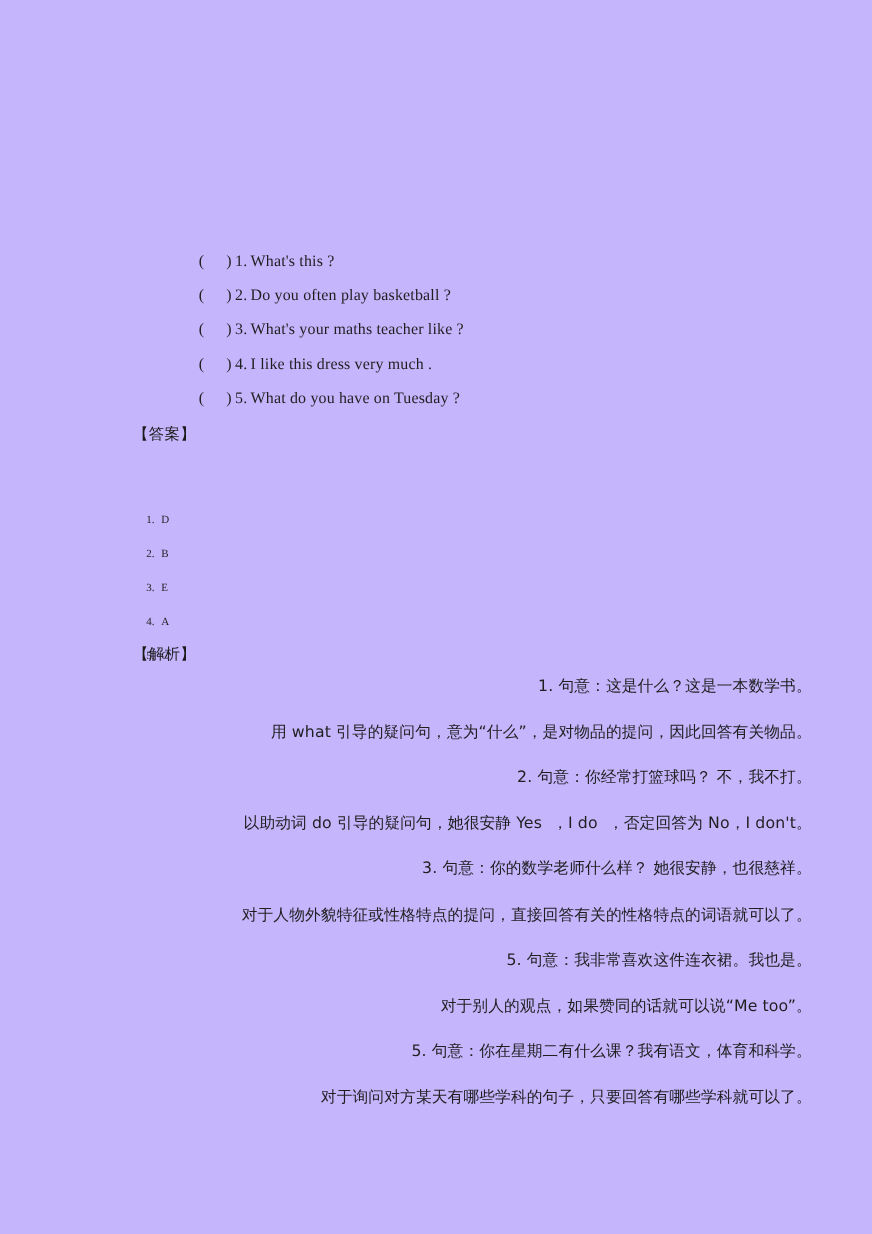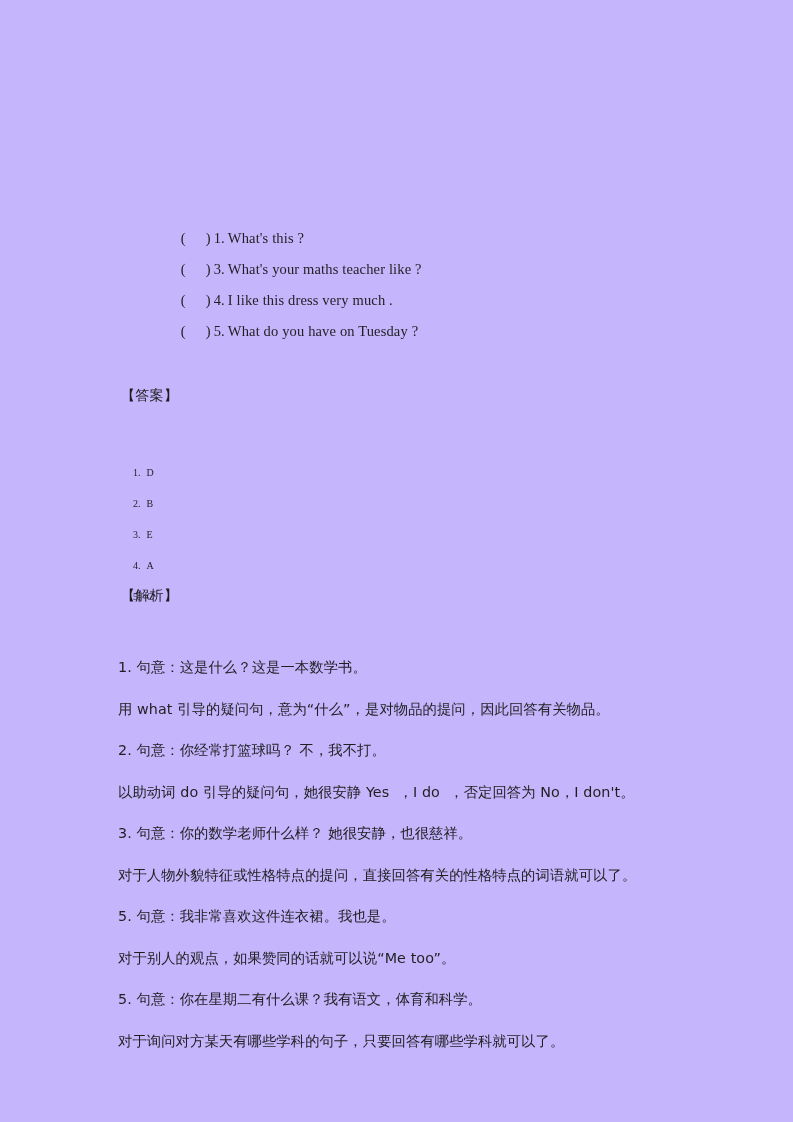--- a/index.html
+++ b/index.html
@@ -71,22 +71,23 @@
     white-space: pre;
     color: #1f1f1f;
   }
   .a-num { display: inline-block; }
   .a-val { display: inline-block; padding-left: 6px; }
 
   
   .explanations {
     position: absolute;
     left: 118px;
-    top: 647px;
+    top: 604px;
     width: 620px;
+    text-align: right;
   }
   .e-line {
     font-size: 14.3px;
     line-height: 41.5px;
     height: 41.5px;
     white-space: pre;
     color: #1f1f1f;
     font-family: "DejaVu Sans", "Liberation Sans", sans-serif;
     letter-spacing: 0.1px;
   }
@@ -95,20 +96,23 @@
   }
 </style>
 </head>
 <body>
 
 <div class="page">
 
   <div class="questions">
     <div class="q-line">
       <span class="q-paren-open">(</span><span class="q-gap"></span><span class="q-paren-close">)</span><span class="q-text">1.</span><span class="q-text">What's this ?</span>
+    </div>
+    <div class="q-line">
+      <span class="q-paren-open">(</span><span class="q-gap"></span><span class="q-paren-close">)</span><span class="q-text">2.</span><span class="q-text">Do you often play basketball ?</span>
     </div>
     <div class="q-line">
       <span class="q-paren-open">(</span><span class="q-gap"></span><span class="q-paren-close">)</span><span class="q-text">3.</span><span class="q-text">What's your maths teacher like ?</span>
     </div>
     <div class="q-line">
       <span class="q-paren-open">(</span><span class="q-gap"></span><span class="q-paren-close">)</span><span class="q-text">4.</span><span class="q-text">I like this dress very much .</span>
     </div>
     <div class="q-line">
       <span class="q-paren-open">(</span><span class="q-gap"></span><span class="q-paren-close">)</span><span class="q-text">5.</span><span class="q-text">What do you have on Tuesday ?</span>
     </div>

